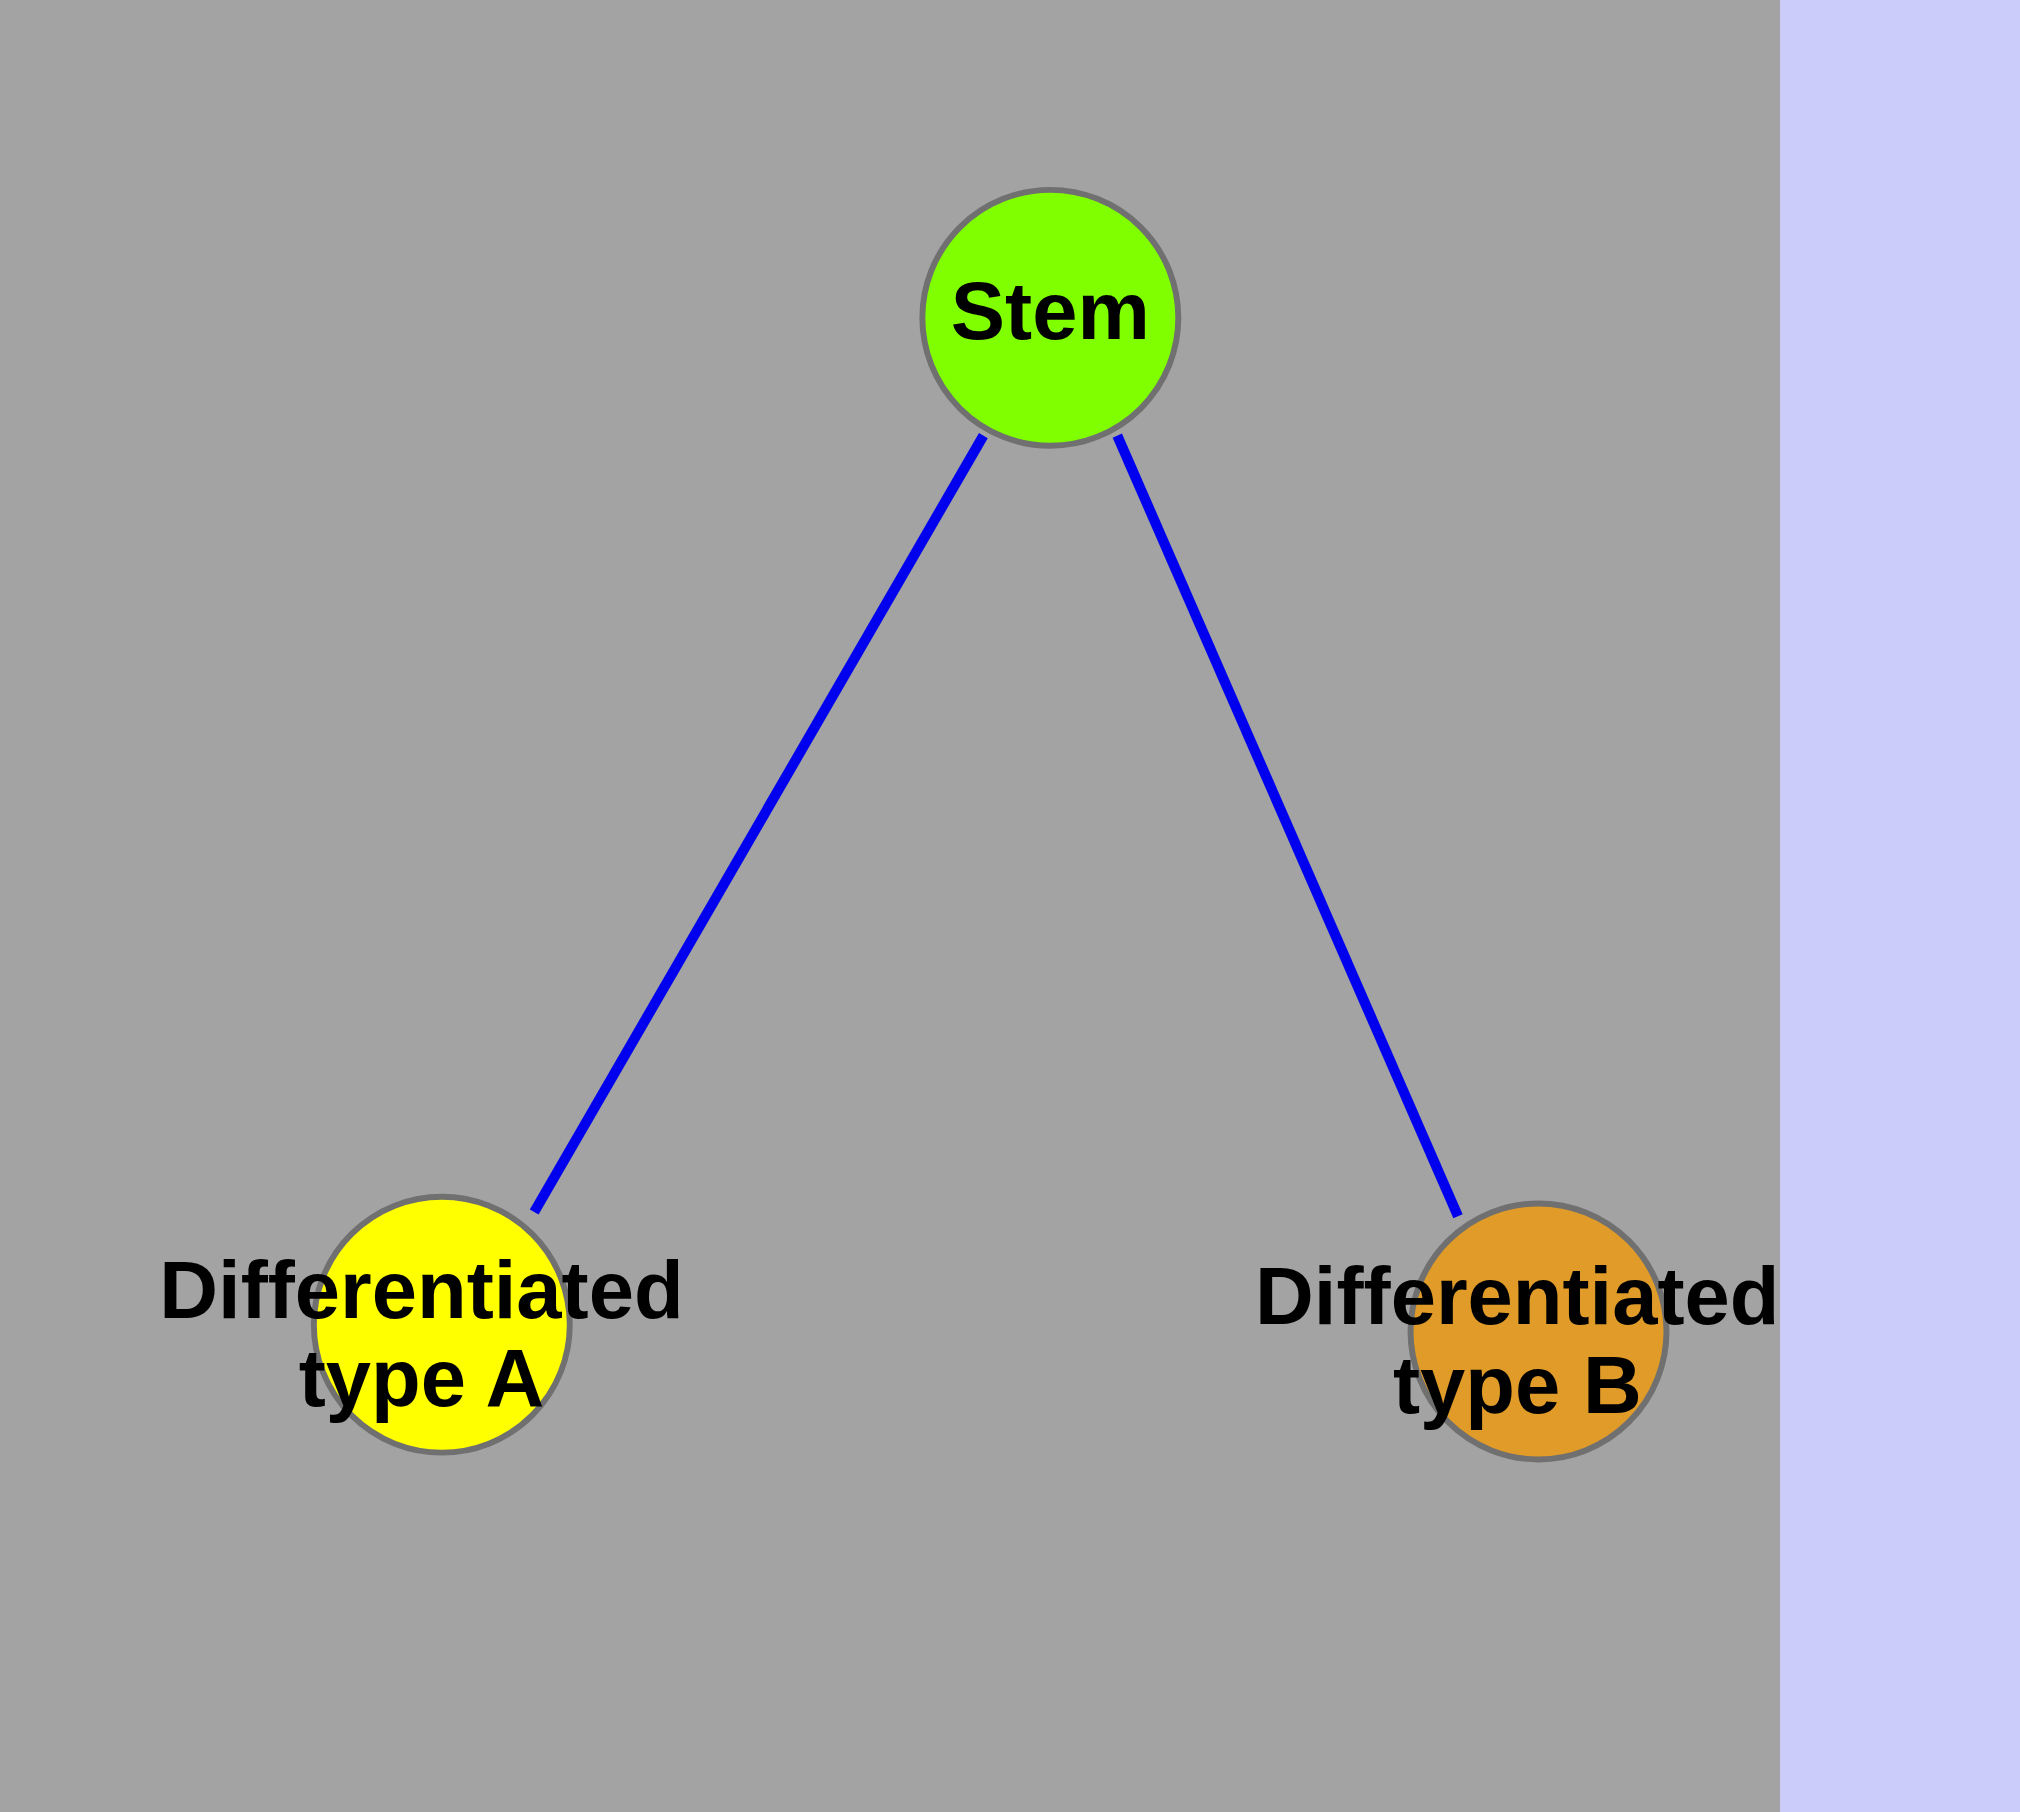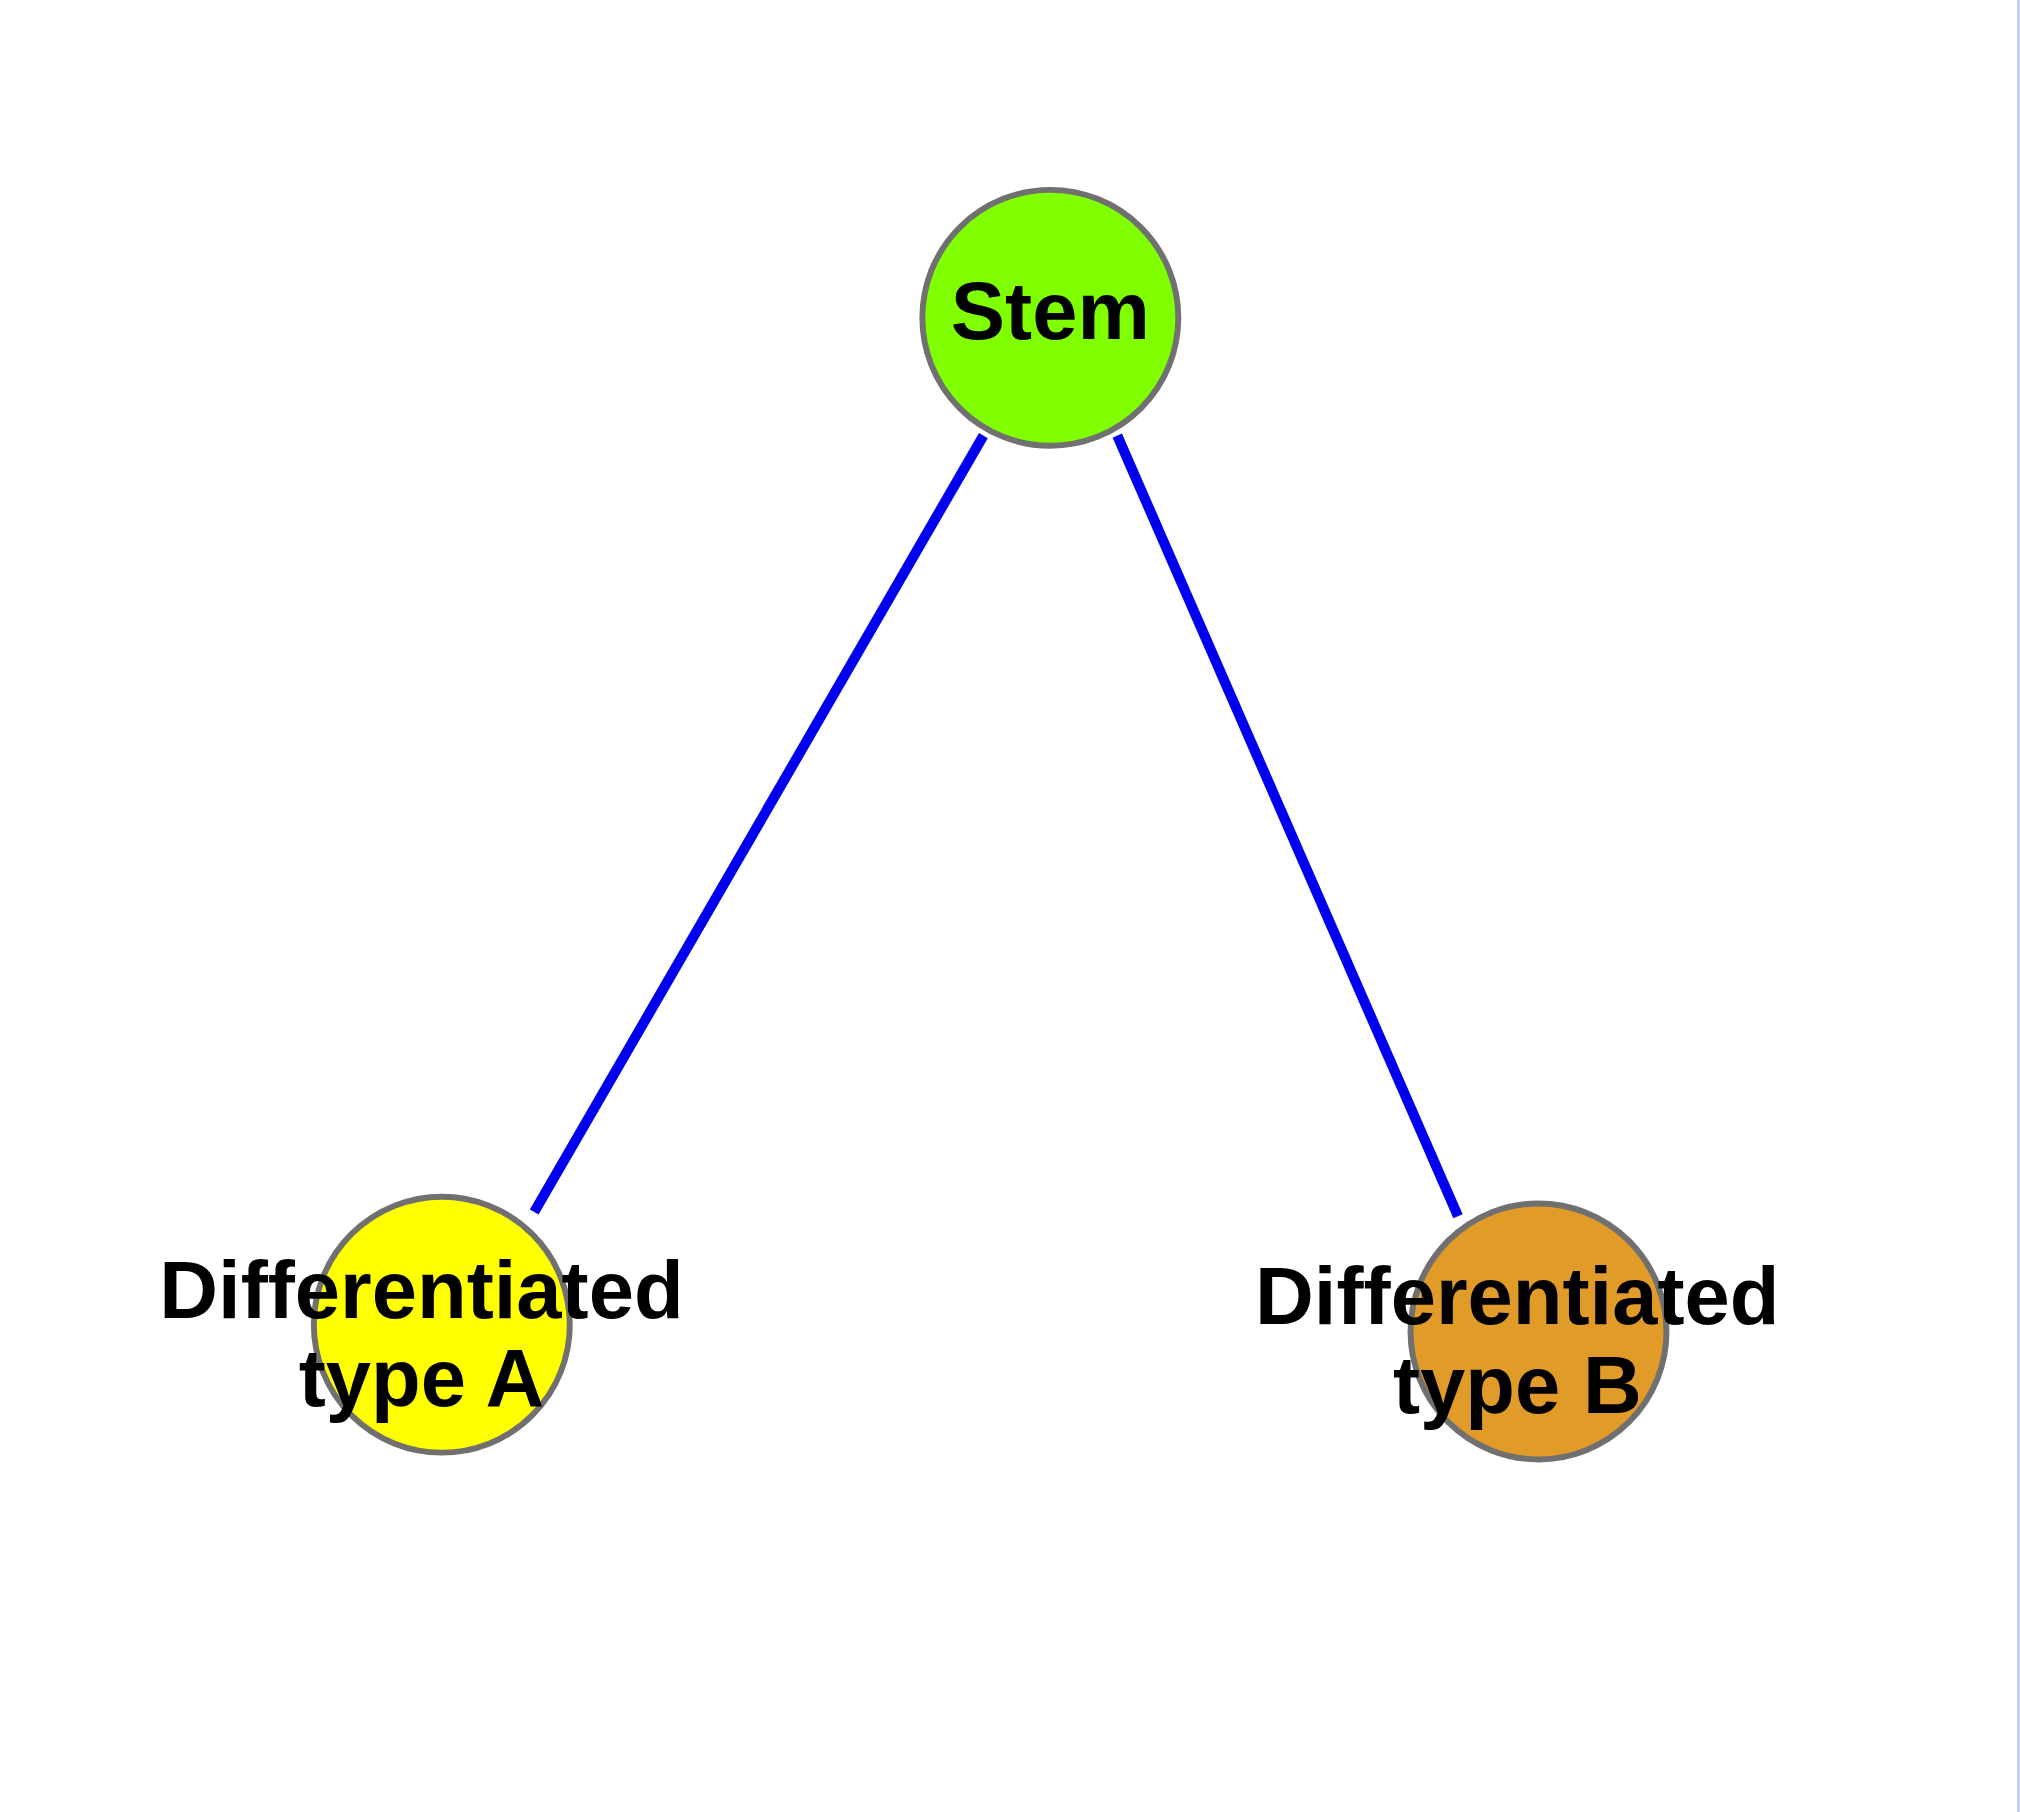--- a/index.html
+++ b/index.html
@@ -3,23 +3,23 @@
 <meta charset="utf-8">
 <title>Cell differentiation graph</title>
 <style>
   html, body {
     margin: 0;
     padding: 0;
     background: #ccccfa;
   }
   #canvas {
     position: relative;
-    width: 2017px;
+    width: 1780px;
     height: 1812px;
-    background: #ffffff;
+    background: #a3a3a3;
     overflow: hidden;
     font-family: "Liberation Sans", sans-serif;
   }
   #graph-svg {
     position: absolute;
     top: 0;
     left: 0;
     width: 2021px;
     height: 1812px;
     display: block;

